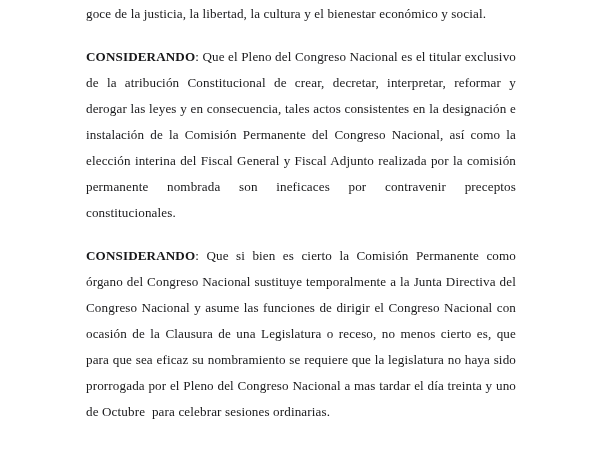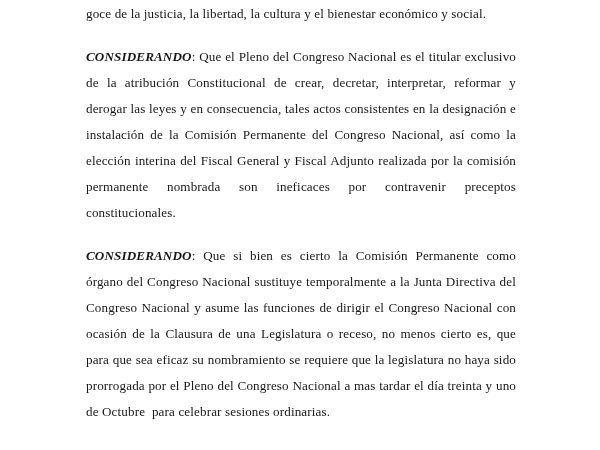--- a/index.html
+++ b/index.html
@@ -44,21 +44,20 @@
     -webkit-font-smoothing: antialiased;
   }
 
   
   .para + .para {
     margin-top: 17px;
   }
 
   .para .lead {
     font-weight: bold;
-    font-style: italic;
   }
 
   
   .clipped {
     overflow: hidden;
   }
 
   
   #scan-softness {
     position: absolute;

